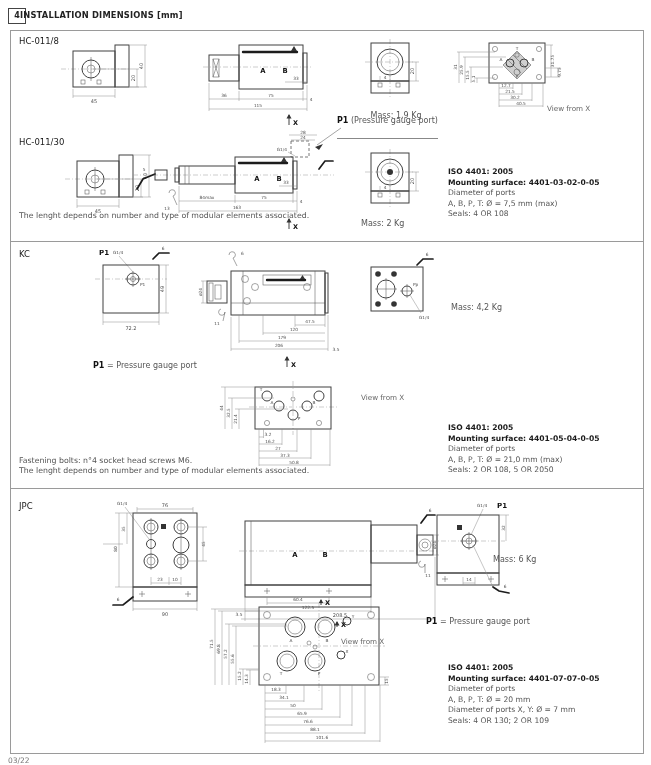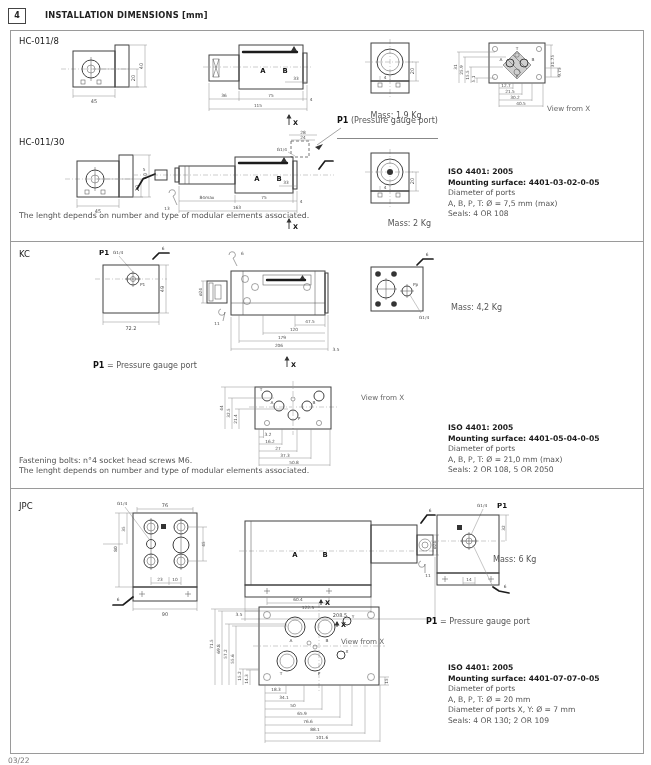--- a/index.html
+++ b/index.html
@@ -1,18 +1,18 @@
 <!DOCTYPE html>
 <html><head>
 <meta charset="utf-8">
 <style>
   html,body{margin:0;padding:0;background:#e8e8e8}
   .page{position:relative;width:651px;height:765px;background:#fff;font-family:"DejaVu Sans",sans-serif;overflow:hidden;margin:0 auto}
   .numbox{position:absolute;left:8px;top:8px;width:16px;height:14px;border:1.3px solid #444;font-size:8px;font-weight:bold;color:#222;text-align:center;line-height:14px}
-  .htitle{position:absolute;left:45px;top:10px;font-size:8.3px;font-weight:bold;color:#222;letter-spacing:.2px}
+  .htitle{position:absolute;left:20px;top:10px;font-size:8.3px;font-weight:bold;color:#222;letter-spacing:.2px}
   .mainbox{position:absolute;left:10px;top:30px;width:632px;height:722px;border:1px solid #9a9a9a}
   .divider{position:absolute;left:0;width:632px;height:0;border-top:1px solid #9a9a9a}
   .sec-title{position:absolute;font-size:8.5px;font-weight:normal;color:#1a1a1a}
   .note{position:absolute;font-size:7.8px;color:#555;line-height:10px;white-space:nowrap}
   .mass{position:absolute;font-size:8px;color:#555;white-space:nowrap}
   .vfx{position:absolute;font-size:7.2px;color:#666;white-space:nowrap}
   .iso{position:absolute;font-size:7.6px;color:#555;line-height:10.5px;white-space:nowrap}
   .iso .b{font-weight:bold;color:#1a1a1a}
   .p1note{position:absolute;font-size:8px;color:#555;border-bottom:1px solid #888;padding-bottom:13px;white-space:nowrap}
   .p1note b{color:#111}
@@ -258,21 +258,21 @@
       <rect class="lt" x="15" y="46" width="4" height="4"></rect>
         <rect class="lt" x="33" y="46" width="4" height="4"></rect>
       <line class="dm" x1="17" y1="44" x2="17" y2="39"></line>
         <line class="dm" x1="27" y1="44" x2="27" y2="39"></line>
       <text class="t4" x="22" y="42" text-anchor="middle">4</text>
       <line class="dm" x1="46" y1="25" x2="56" y2="25"></line>
         <line class="dm" x1="46" y1="44" x2="56" y2="44"></line>
       <line class="dm" x1="53" y1="25" x2="53" y2="44"></line>
       <text class="t5" transform="rotate(-90 51 34)" x="51" y="34" text-anchor="middle">20</text>
     </svg>
-    <div class="mass" style="left:350px;top:188px;width:70px;text-align:right">Mass: 2 Kg</div>
+    <div class="mass" style="left:350px;top:188px;width:70px;text-align:left">Mass: 2 Kg</div>
 
     <div class="iso" style="left:437px;top:136px">
       <div class="b">ISO 4401: 2005</div>
       <div class="b">Mounting surface: 4401-03-02-0-05</div>
       <div>Diameter of ports</div>
       <div>A, B, P, T: Ø = 7,5 mm (max)</div>
       <div>Seals: 4 OR 108</div>
     </div>
 
     <div class="note" style="left:8px;top:180px">

